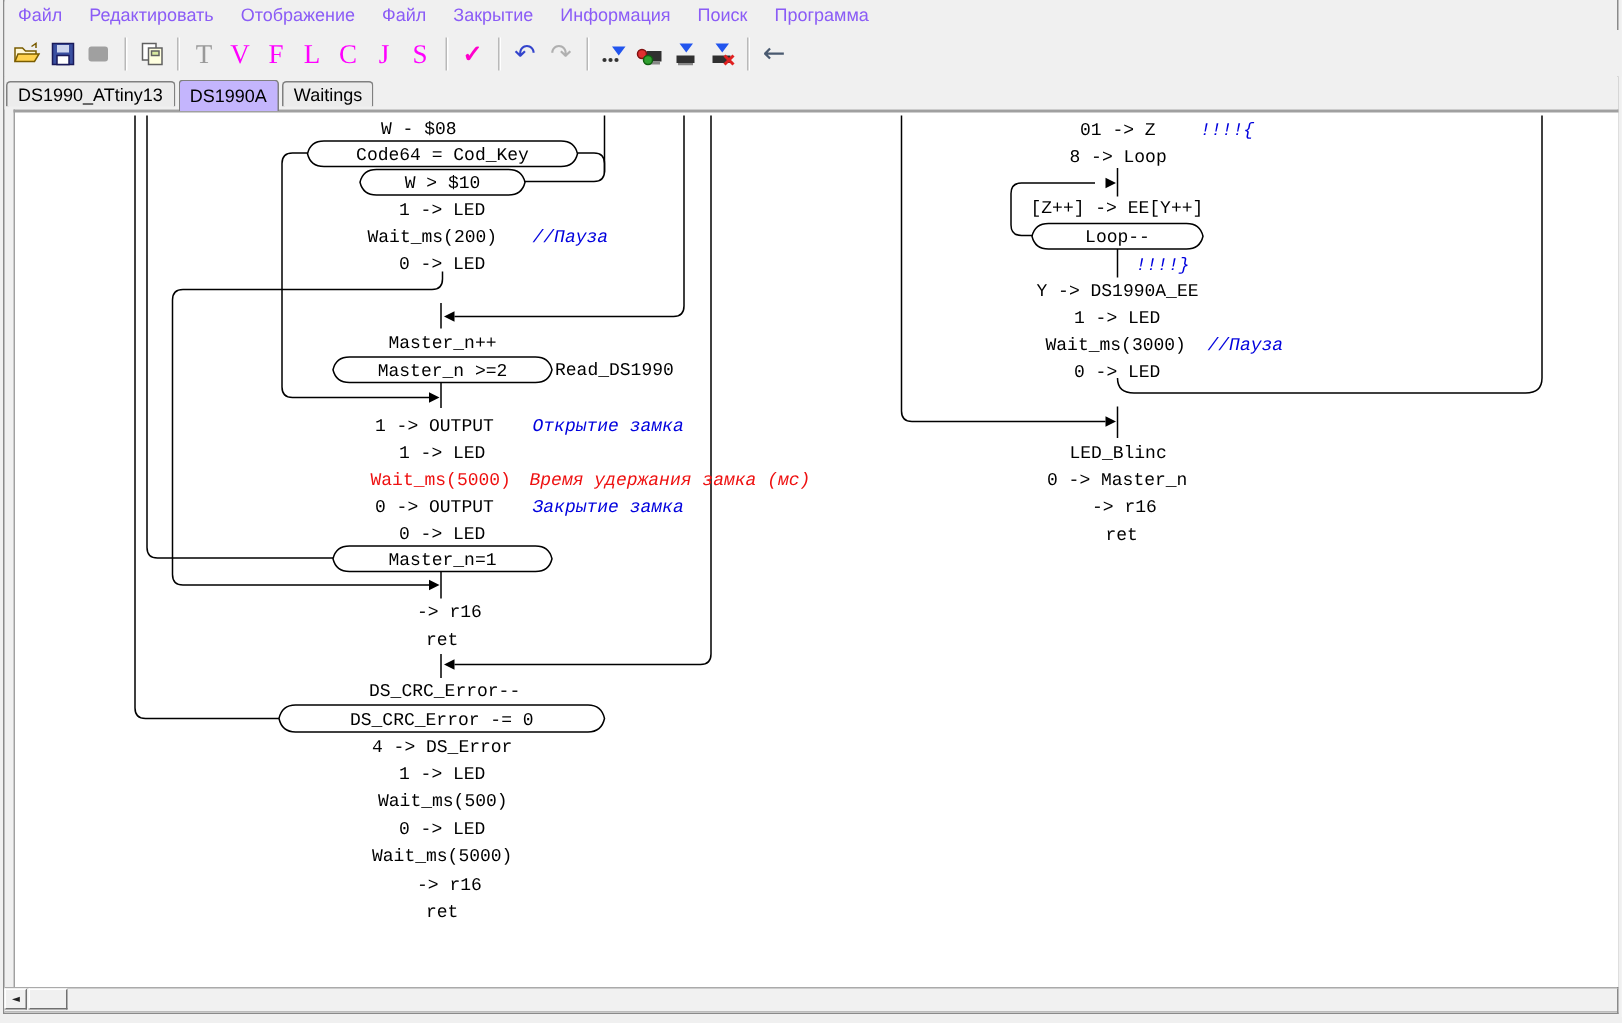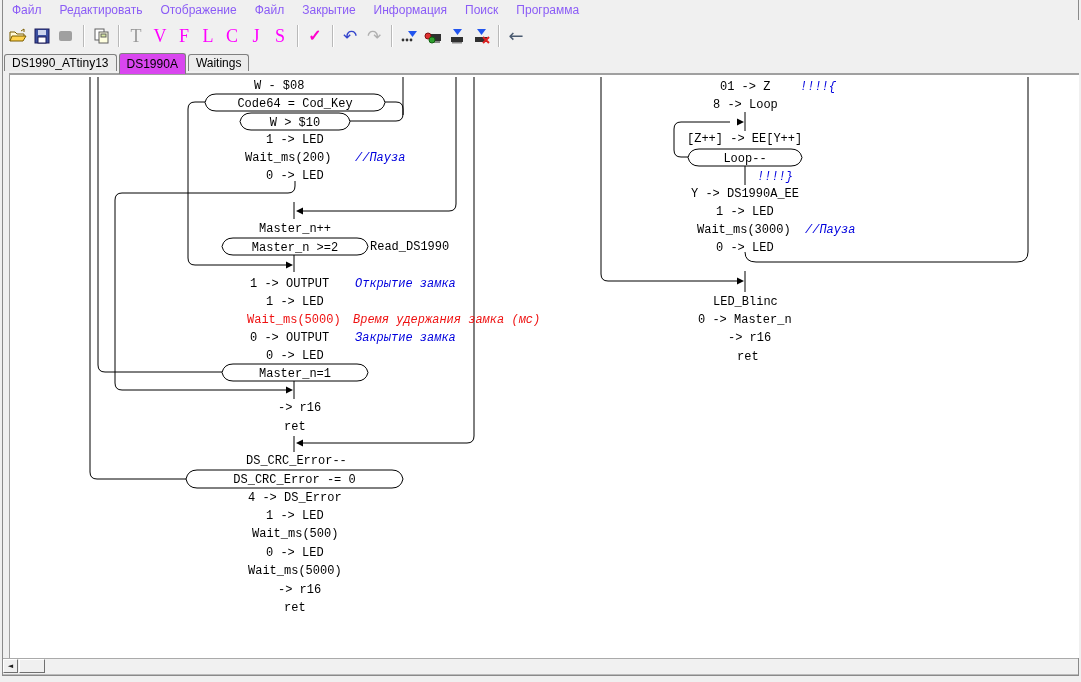--- a/index.html
+++ b/index.html
@@ -21,21 +21,21 @@
   .tcheck{font-size:16px;font-weight:bold;color:#ff00cc;}
   .tundo{font-size:17px;color:#3344cc;font-family:"DejaVu Sans",sans-serif;}
   .tredo{font-size:17px;color:#b0b0b0;font-family:"DejaVu Sans",sans-serif;}
   .tback{font-size:18px;color:#4a5a70;font-family:"DejaVu Sans",sans-serif;}
 
   .tabstrip{position:absolute;left:3px;top:51px;width:1075px;height:22px;
     display:flex;align-items:center;background:#f0f0f0;padding-left:1px;}
   .tab{height:16px;border:1px solid #808080;border-bottom:none;border-radius:3px 3px 0 0;
     background:#ececec;display:flex;align-items:center;padding:0 7px;margin-right:2px;
     font-size:12px;color:#000;white-space:nowrap;}
-  .tab.active{height:20px;background:#d946ef;position:relative;z-index:12;margin-bottom:-2px;}
+  .tab.active{height:20px;background:#c4b5fd;position:relative;z-index:12;margin-bottom:-2px;}
 
   .canvas{position:absolute;left:9px;top:73px;width:1069px;height:583px;background:#fff;
     border-top:2px solid #a0a0a0;border-left:1px solid #a0a0a0;border-bottom:1px solid #8a8a8a;}
   .canvas svg{display:block;}
 
   .fl{fill:none;stroke:#000;stroke-width:1;}
   .fa{fill:#000;stroke:none;}
   .fb{fill:#fff;stroke:#000;stroke-width:1;}
   .ft{font-family:"Liberation Mono","DejaVu Sans Mono",monospace;font-size:12px;}
   .c{fill:#000;}

